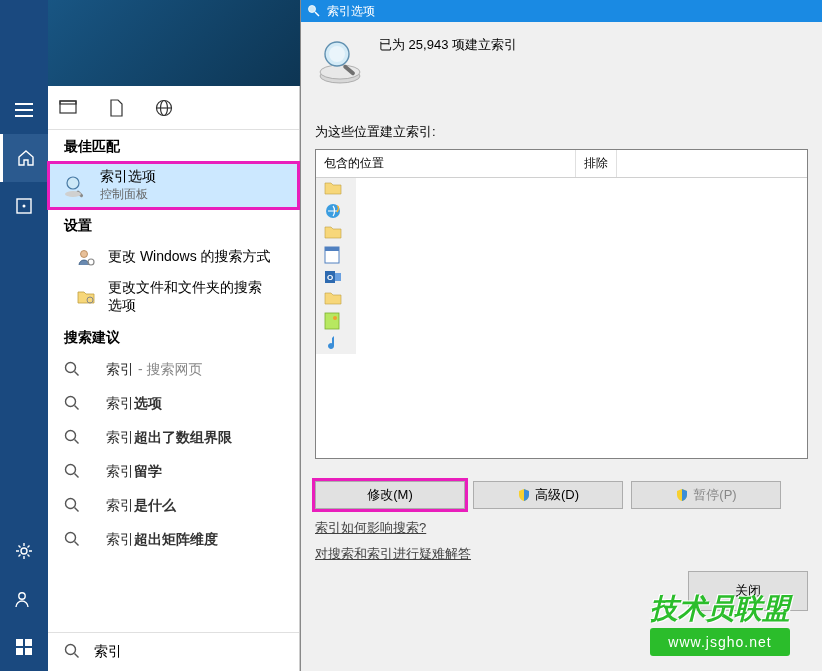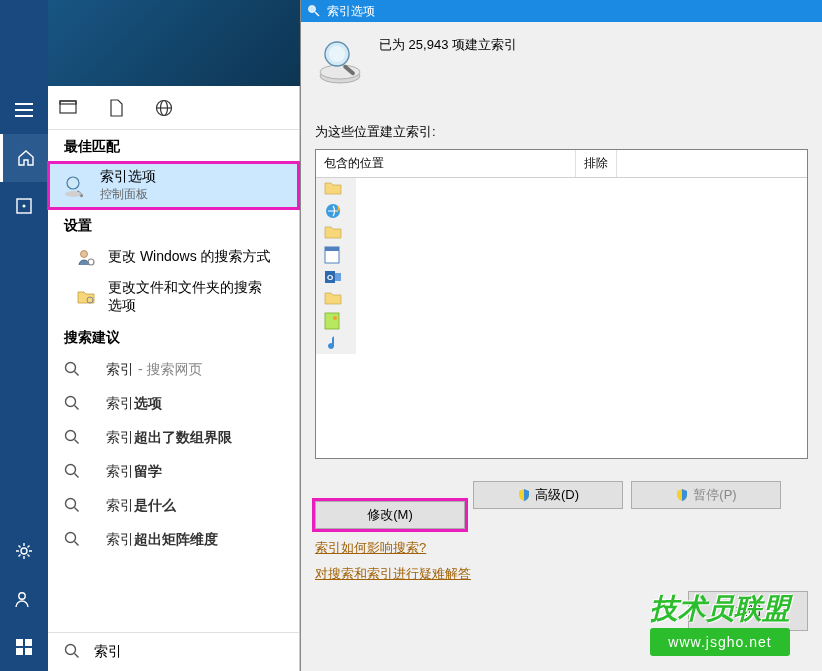--- a/index.html
+++ b/index.html
@@ -52,26 +52,26 @@
 .loc-header-cell { padding: 5px 8px; font-size: 12px; border-right: 1px solid #e0e0e0; }
 .loc-header-cell:first-child { width: 260px; }
 .loc-body { background: #f0f0f0; padding-left: 4px; }
 .loc-row { display: flex; align-items: center; padding: 2px 4px; gap: 4px; background: #f0f0f0; }
 .loc-icon { width: 18px; height: 18px; flex-shrink: 0; }
 .loc-body-right { position: absolute; left: 40px; top: 0; right: 0; bottom: 0; background: #fff; }
 .loc-container { position: relative; height: 280px; }
 
 .btn-row { display: flex; gap: 8px; margin-top: 22px; }
 .dlg-btn { width: 150px; height: 28px; border: 1px solid #adadad; background: #e1e1e1; font-size: 13px; display: flex; align-items: center; justify-content: center; gap: 4px; cursor: pointer; }
-.dlg-btn.hl { outline: 3px solid #e91ebc; margin-top: 20px; }
+.dlg-btn.hl { outline: 3px solid #e91ebc; }
 .dlg-btn.disabled { color: #888; }
 .dlg-btn-close { width: 120px; height: 40px; border: 1px solid #adadad; background: #e1e1e1; font-size: 13px; display:flex; align-items:center; justify-content:center; cursor:pointer; }
 
 .link-row { margin-top: 10px; font-size: 13px; }
-.link-row a { color: #a16207; text-decoration: underline; cursor: pointer; display: block; margin-bottom: 8px; }
+.link-row a { color: #404040; text-decoration: underline; cursor: pointer; display: block; margin-bottom: 8px; }
 
 .footer-close { display: flex; justify-content: flex-end; margin-top: 8px; }
 
 .watermark { position: absolute; right: 32px; bottom: 15px; pointer-events: none; }
 .watermark .wm-top { font-size: 28px; font-weight: bold; color: #2bbd2b; font-style: italic; text-shadow: 1px 1px 0 #fff, -1px -1px 0 #fff; }
 .watermark .wm-url { background: #2bbd2b; color: #fff; padding: 6px 10px; font-size: 14px; letter-spacing: 1px; border-radius: 3px; text-align: center; }
 
 .shield { width: 14px; height: 14px; display: inline-block; }
 .mag-icon { width: 24px; height: 24px; }
 .bold { font-weight: bold; }

